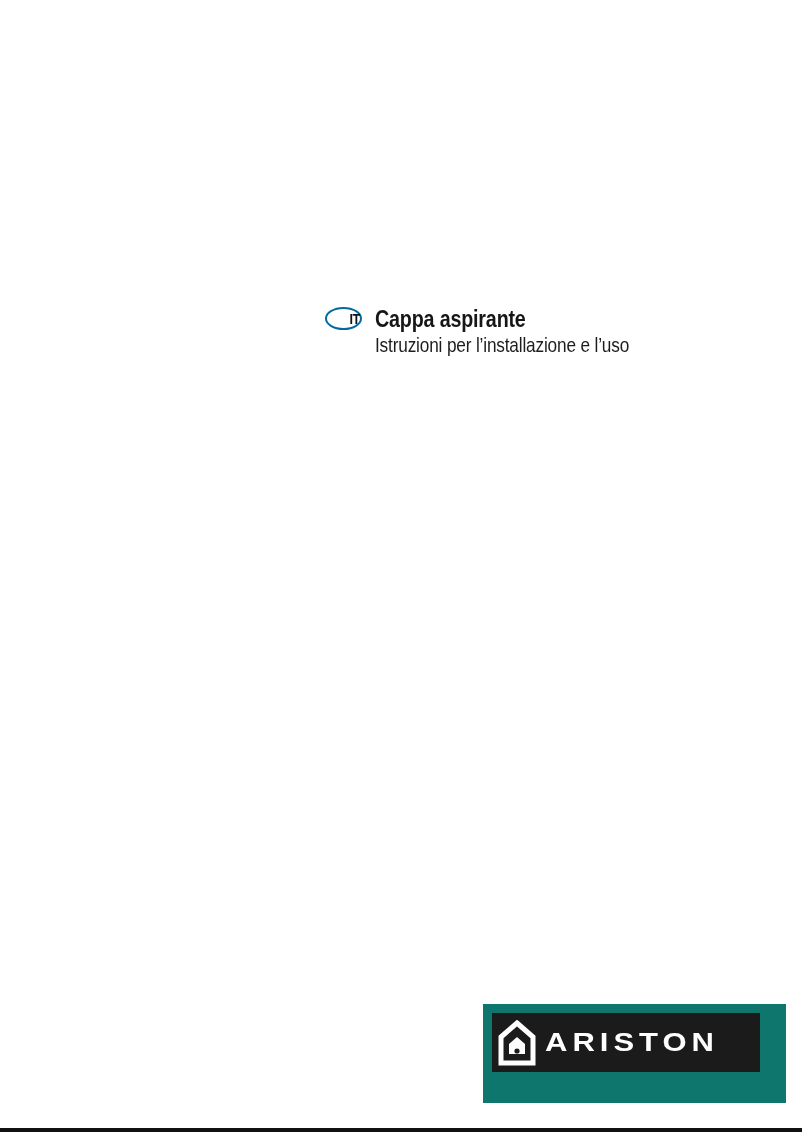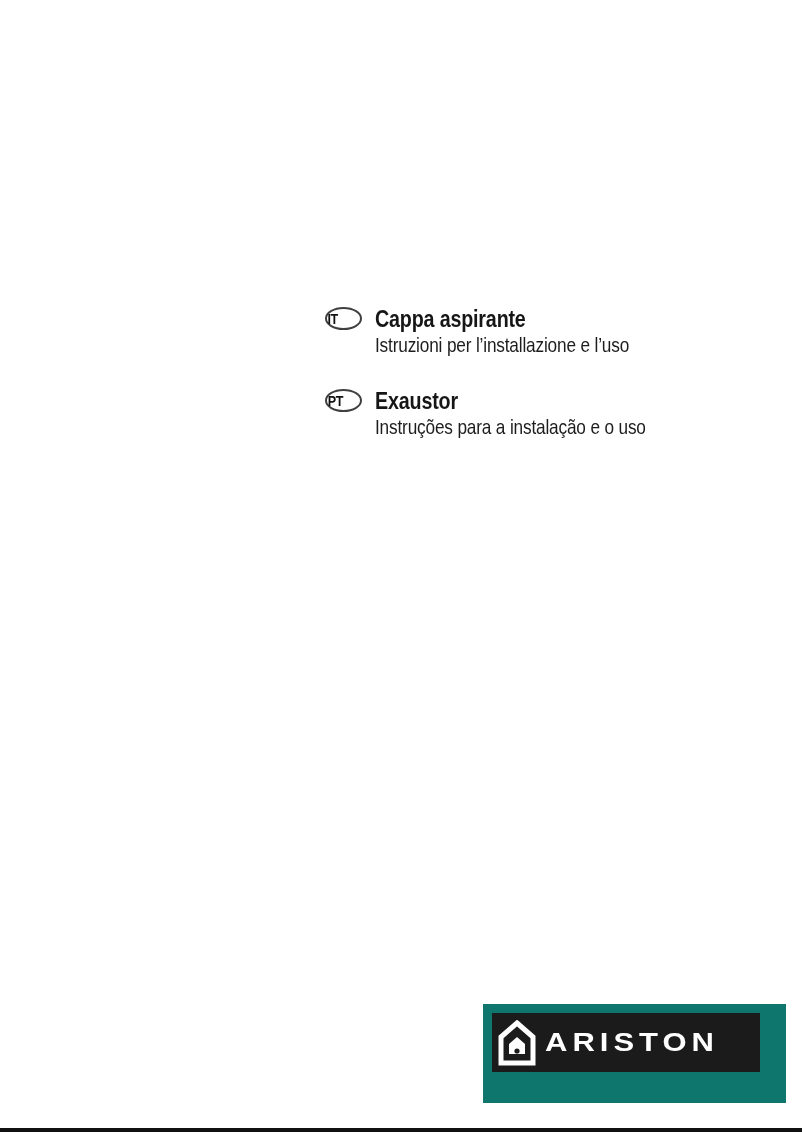--- a/index.html
+++ b/index.html
@@ -21,25 +21,25 @@
   .lang-item {
     display: flex;
     align-items: flex-start;
     margin-bottom: 29px;
     height: 53px;
   }
   .badge {
     flex: 0 0 auto;
     width: 37px;
     height: 23px;
-    border: 2px solid #404040;
+    border: 2px solid #0369a1;
     border-radius: 50%;
     display: flex;
     align-items: center;
-    justify-content: flex-start;
+    justify-content: flex-end;
     margin-top: 2px;
     margin-right: 13px;
     background: #ffffff;
   }
   .badge-code {
     font-size: 14px;
     font-weight: bold;
     letter-spacing: -0.5px;
     transform: scaleX(0.9);
     color: #111111;
@@ -117,29 +117,20 @@
       </span>
       <div class="lang-text">
         <div class="lang-title">Cappa aspirante</div>
         <div class="lang-subtitle">Istruzioni per l’installazione e l’uso</div>
       </div>
     </div>
 
 
 
 
-    <div class="lang-item">
-      <span class="badge">
-        <span class="badge-code">PT</span>
-      </span>
-      <div class="lang-text">
-        <div class="lang-title">Exaustor</div>
-        <div class="lang-subtitle">Instruções para a instalação e o uso</div>
-      </div>
-    </div>
   </div>
 
   <div class="logo-box">
     <div class="logo-inner">
       <svg class="house-icon" width="40" height="46" viewBox="0 0 40 46" aria-hidden="true">
 
         <path d="M 20 3 L 36 17 L 36 43 L 4 43 L 4 17 Z" fill="none" stroke="#ffffff" stroke-width="5" stroke-linejoin="miter"></path>
 
         <path d="M 20 17 L 28 24 L 28 34 L 12 34 L 12 24 Z" fill="#ffffff"></path>
         <circle cx="20" cy="31" r="2.6" fill="#1b1b1b"></circle>

